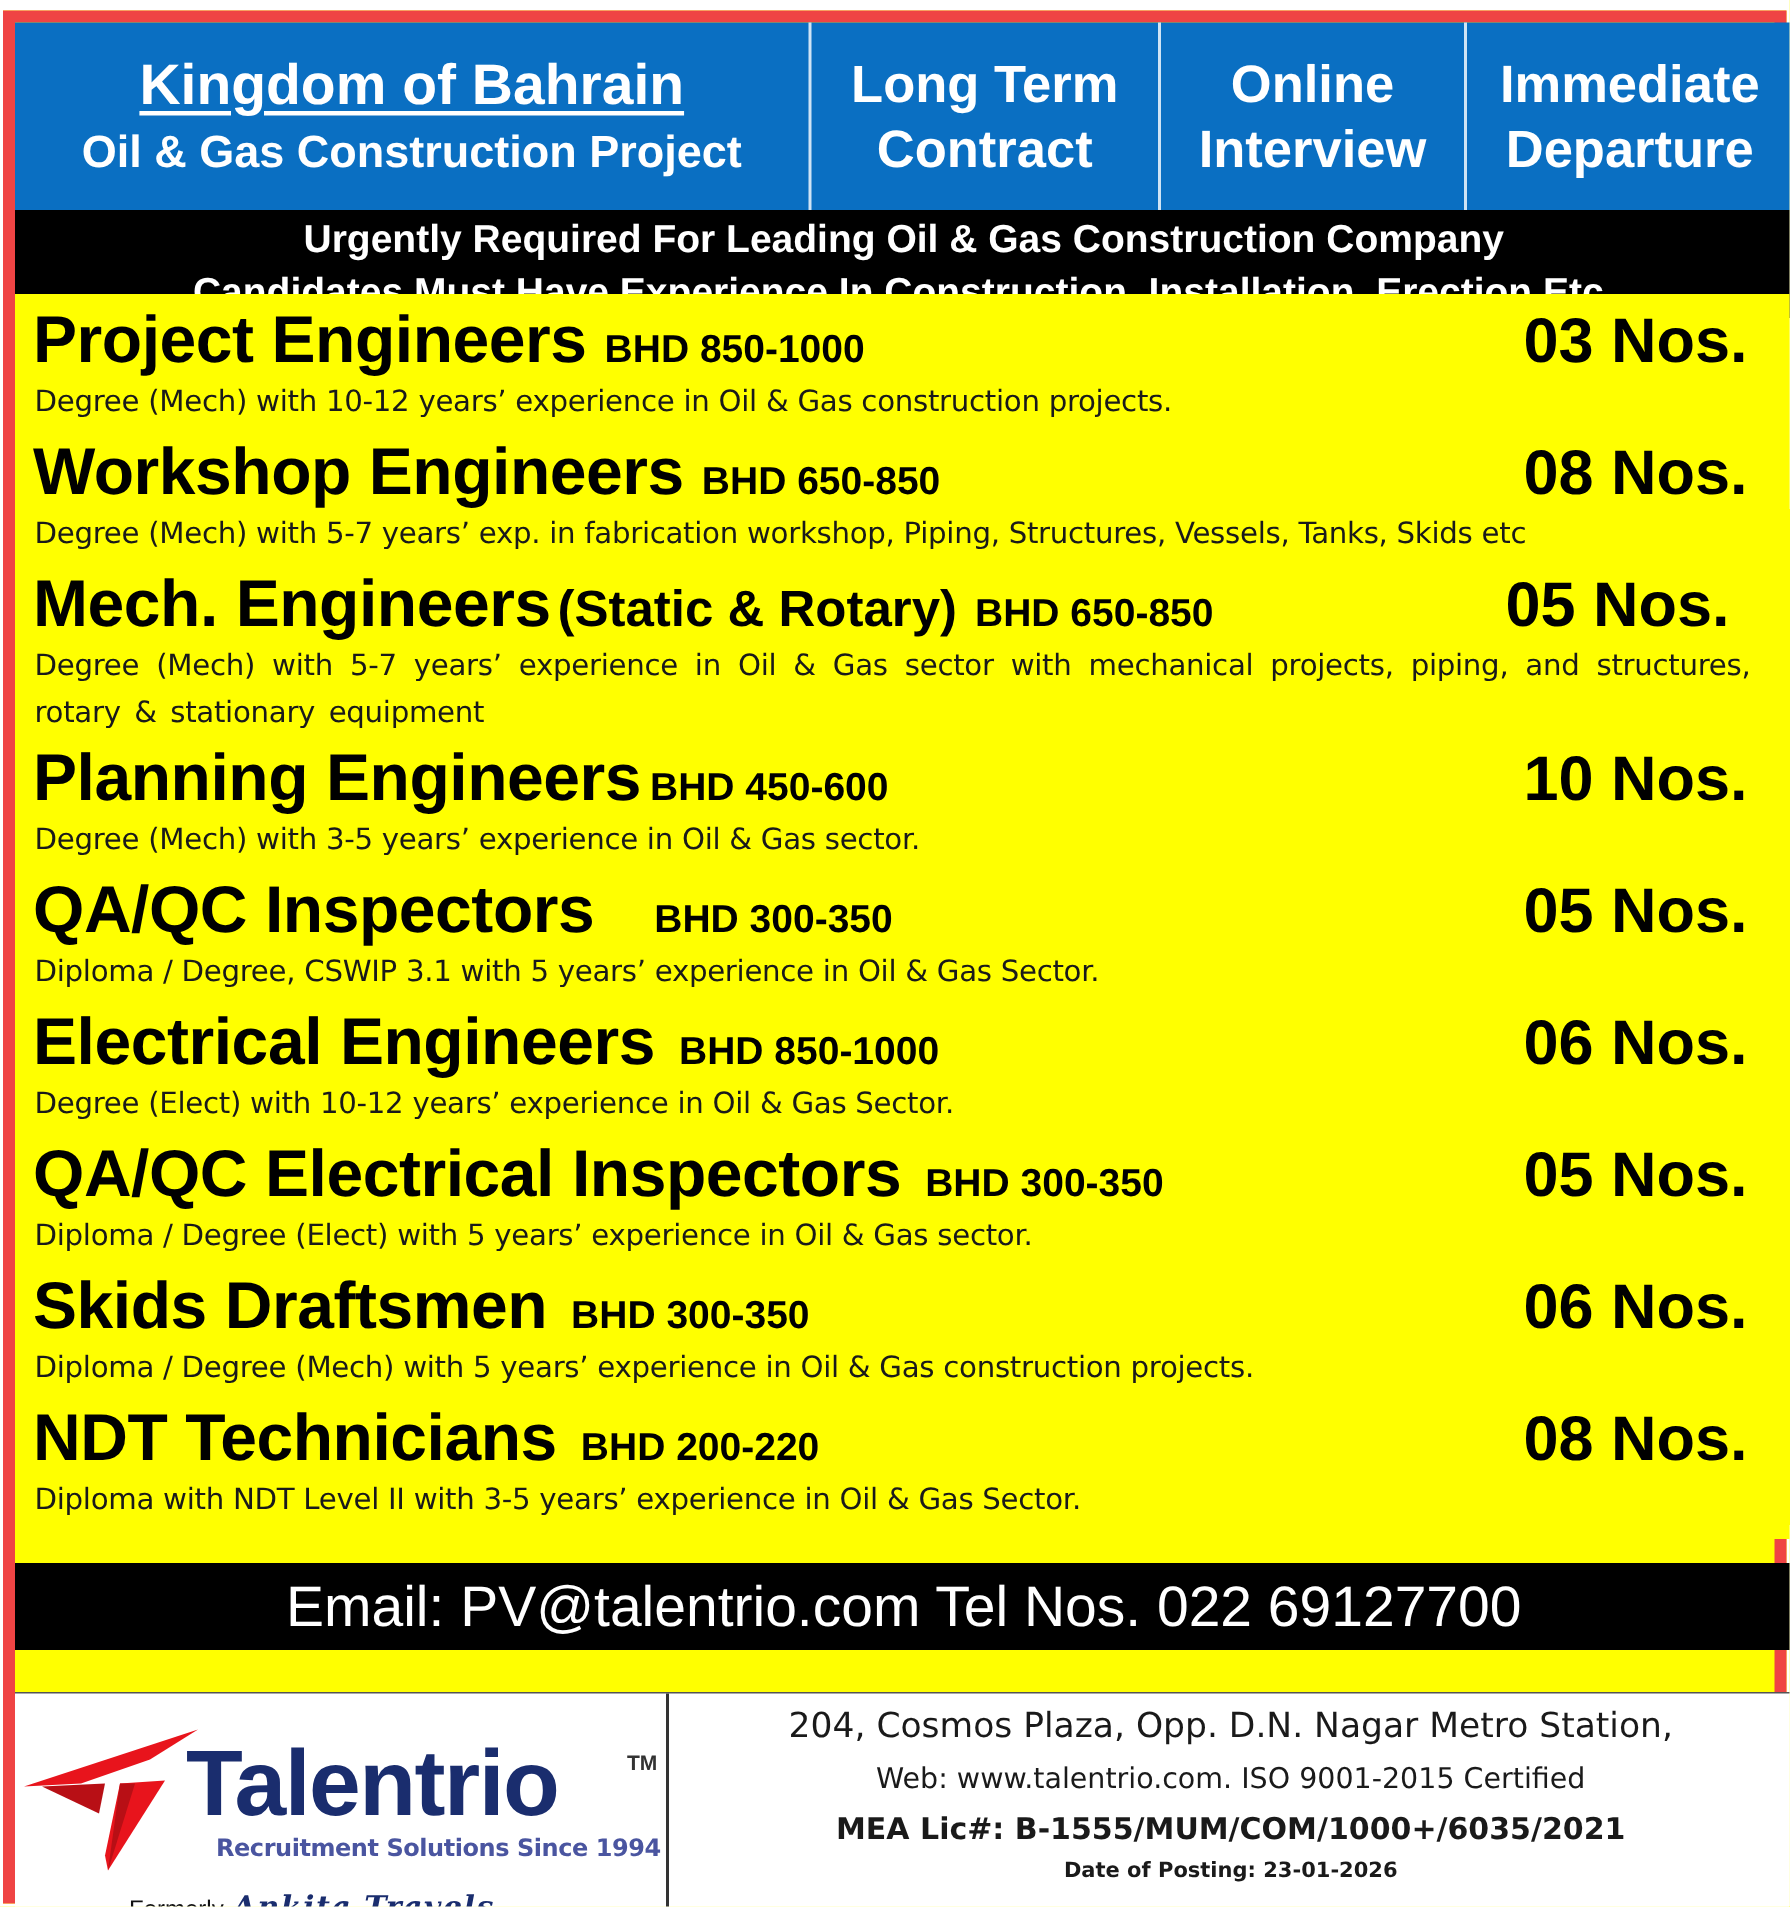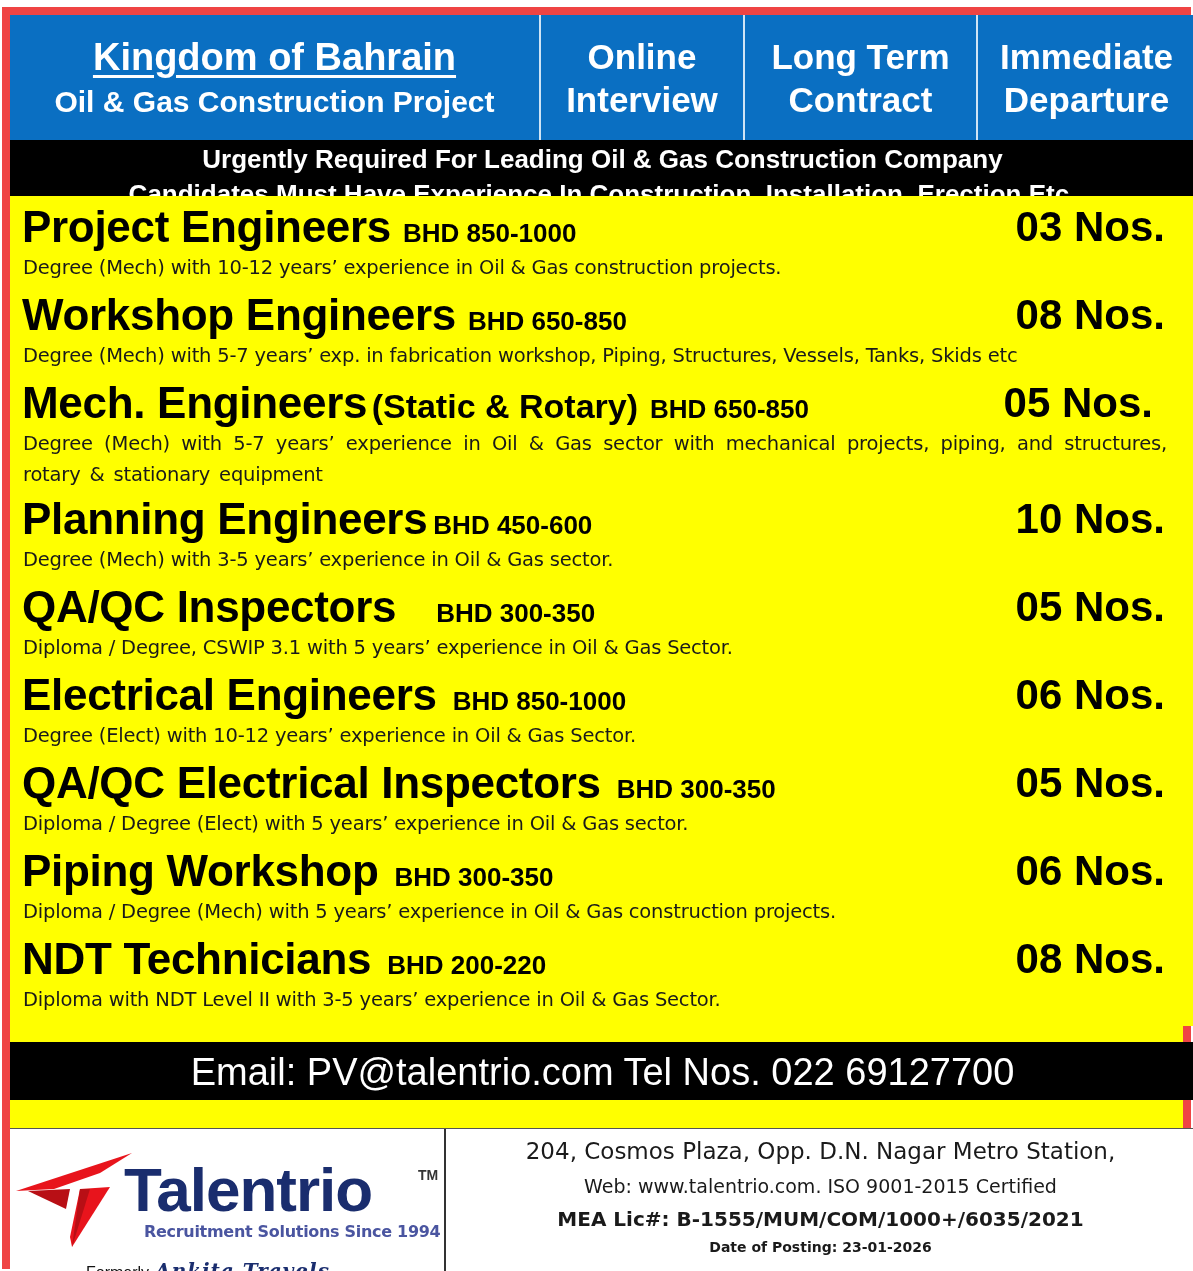--- a/index.html
+++ b/index.html
@@ -56,27 +56,27 @@
 </head>
 <body>
 
 <div class="poster">
 
   <div class="header">
     <div class="hcell main">
       <div class="kingdom">Kingdom of Bahrain</div>
       <div class="project">Oil &amp; Gas Construction Project</div>
     </div>
+    <div class="hcell c1">
+      <div class="feature">Long Term</div>
+      <div class="feature">Contract</div>
+    </div>
     <div class="hcell c2">
       <div class="feature">Online</div>
       <div class="feature">Interview</div>
-    </div>
-    <div class="hcell c1">
-      <div class="feature">Long Term</div>
-      <div class="feature">Contract</div>
     </div>
     <div class="hcell c3">
       <div class="feature">Immediate</div>
       <div class="feature">Departure</div>
     </div>
   </div>
 
   <div class="banner">
     <div>Urgently Required For Leading Oil &amp; Gas Construction Company</div>
     <div>Candidates Must Have Experience In Construction, Installation, Erection Etc.</div>
@@ -136,21 +136,21 @@
     <div class="job" style="margin-top:7px;">
       <div class="job-title-row">
         <span class="job-title">QA/QC Electrical Inspectors</span><span class="job-salary" style="margin-left:16px;">BHD 300-350</span>
         <span class="job-count">05 Nos.</span>
       </div>
       <div class="job-desc">Diploma / Degree (Elect) with 5 years’ experience in Oil &amp; Gas sector.</div>
     </div>
 
     <div class="job" style="margin-top:7px;">
       <div class="job-title-row">
-        <span class="job-title">Piping Workshop</span><span class="job-salary" style="margin-left:16px;">BHD 300-350</span>
+        <span class="job-title">Skids Draftsmen</span><span class="job-salary" style="margin-left:16px;">BHD 300-350</span>
         <span class="job-count">06 Nos.</span>
       </div>
       <div class="job-desc">Diploma / Degree (Mech) with 5 years’ experience in Oil &amp; Gas construction projects.</div>
     </div>
 
     <div class="job" style="margin-top:7px;">
       <div class="job-title-row">
         <span class="job-title">NDT Technicians</span><span class="job-salary" style="margin-left:16px;">BHD 200-220</span>
         <span class="job-count">08 Nos.</span>
       </div>

